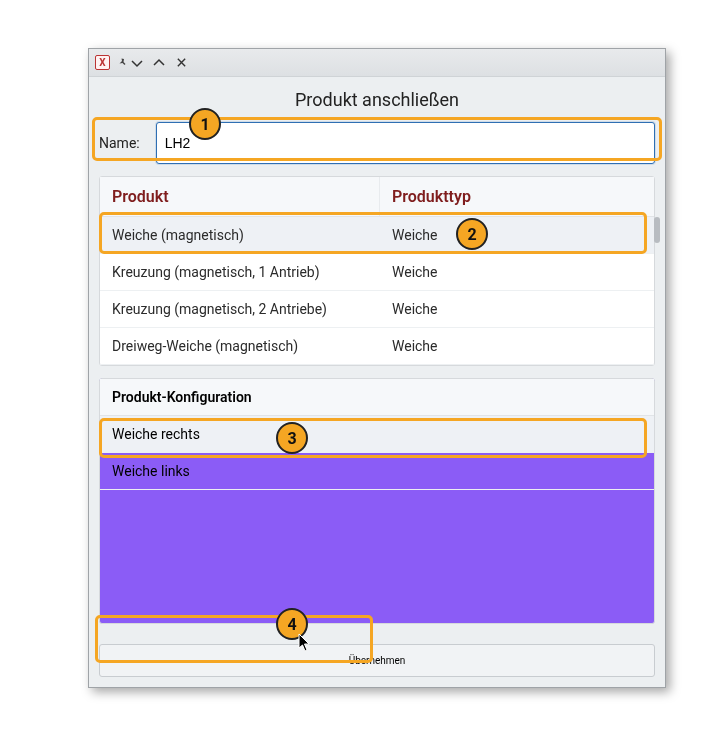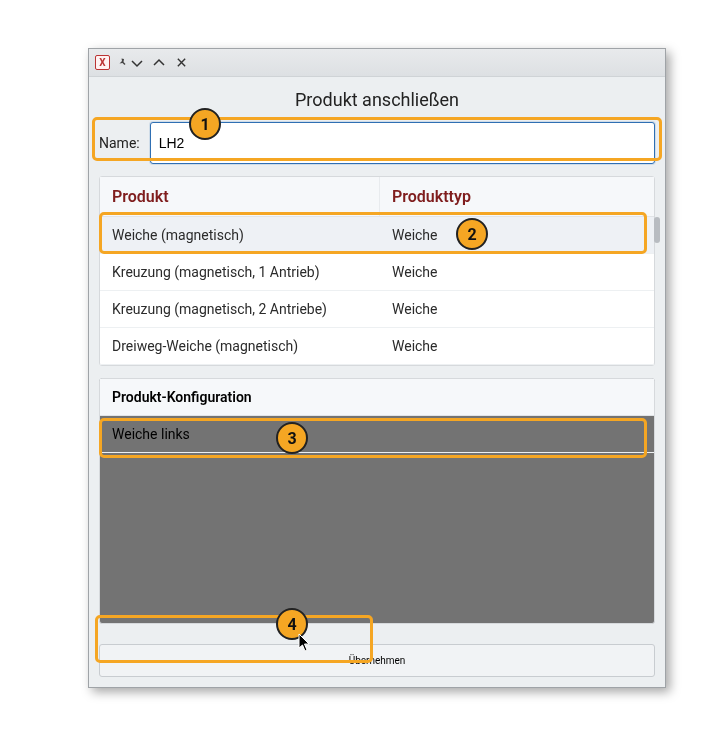--- a/index.html
+++ b/index.html
@@ -47,21 +47,21 @@
     .heading {
       text-align: center;
       font-size: 18px;
       color: #222;
       margin: 4px 0 12px 0;
       font-weight: 400;
     }
     .name-row {
       display: flex;
       align-items: center;
-      gap: 10px;
+      gap: 16px;
       margin-bottom: 12px;
     }
     .name-row label { font-size: 14px; color: #222; }
     .name-row input {
       flex: 1;
       border: 1px solid #2f6fb3;
       border-radius: 3px;
       padding: 12px 8px;
       font-size: 14px;
       outline: none;
@@ -101,21 +101,21 @@
       top: 40px;
       width: 6px;
       height: 26px;
       background: #b8bcc1;
       border-radius: 3px;
     }
 
     .config-wrap {
       margin-top: 12px;
       border: 1px solid #d6d9dc;
-      background: #737373;
+      background: #8b5cf6;
       border-radius: 3px;
       flex: 1;
       display: flex;
       flex-direction: column;
       min-height: 0;
     }
     .config-head {
       background: #f6f8fa;
       padding: 10px 12px;
       font-weight: 600;
@@ -236,20 +236,21 @@
       </div>
       <div class="trow">
         <div class="td col-product">Dreiweg-Weiche (magnetisch)</div>
         <div class="td col-type">Weiche</div>
       </div>
       <div class="scroll-stub"></div>
     </div>
 
     <div class="config-wrap">
       <div class="config-head">Produkt-Konfiguration</div>
+      <div class="config-row selected">Weiche rechts</div>
       <div class="config-row">Weiche links</div>
     </div>
 
     <div class="button-row">
       <div class="btn">Übernehmen</div>
     </div>
   </div>
 </div>
 
 <div class="hl" style="left:92px; top:117px; width:570px; height:44px;"></div>

